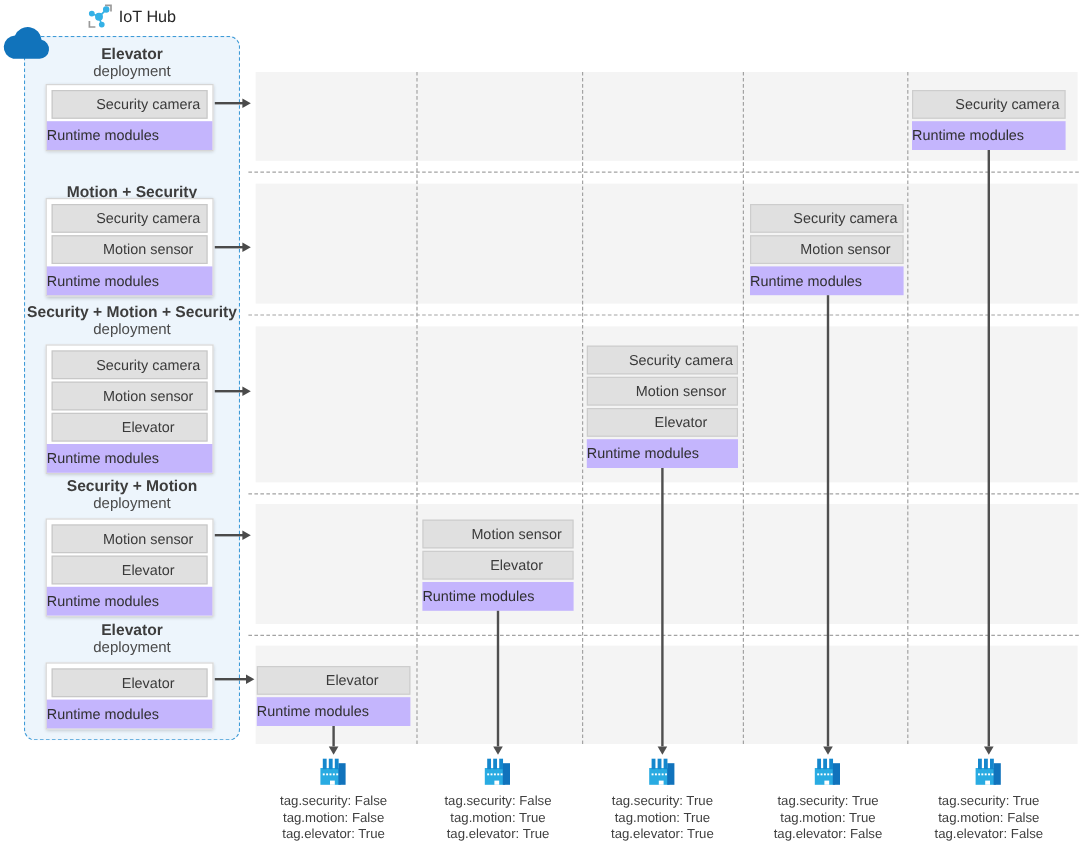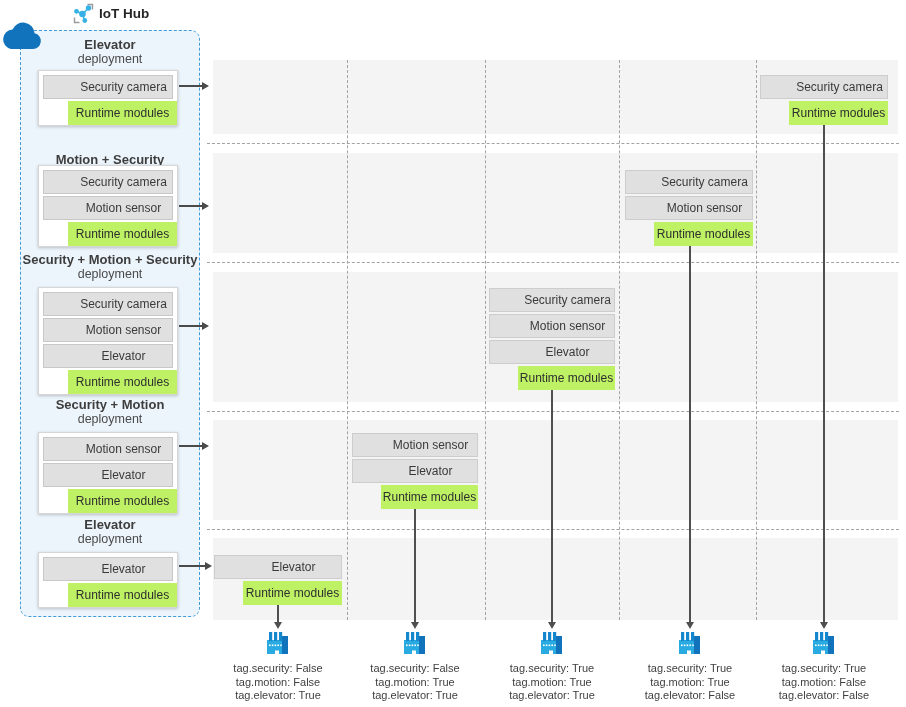--- a/index.html
+++ b/index.html
@@ -8,38 +8,38 @@
     font-family:"Liberation Sans","DejaVu Sans",sans-serif;color:#3b3b3b;
   }
   .abs{position:absolute;}
   
   .panel{
     left:20px;top:30px;width:180px;height:587px;
     background:#edf5fc;border:1.5px dashed #3f9bd7;border-radius:9px;
     box-sizing:border-box;
   }
   .hub-header{left:73px;top:2px;height:22px;display:flex;align-items:center;gap:5px;}
-  .hub-label{font-size:13.5px;font-weight:bold;color:#262626;}
+  .hub-label{font-size:13.5px;font-weight:normal;color:#262626;}
   
   .dtitle{left:20px;width:180px;text-align:center;line-height:14px;}
   .dtitle .l1{font-size:13px;font-weight:600;color:#3d3d3d;}
   .dtitle .l2{font-size:12.5px;font-weight:400;color:#4a4a4a;}
   
   .dcard{
     left:38px;width:140px;background:#ffffff;border:1px solid #d6d6d6;
     box-shadow:0 1px 3px rgba(0,0,0,.22);box-sizing:border-box;
   }
   .dcard .mods{padding:4px 4px 0 4px;display:flex;flex-direction:column;gap:2px;}
   .mod{
     height:22px;background:#e0e0e0;border:1px solid #c8c8c8;box-sizing:content-box;
     font-size:12px;line-height:22px;text-align:center;color:#3a3a3a;padding-left:31px;
   }
   .rt{
-    margin-top:2px;height:24px;background:#bef264;
-    font-size:12px;line-height:24px;text-align:center;color:#2f2f2f;margin-left:29px;
+    margin-top:2px;height:24px;background:#c4b5fd;
+    font-size:12px;line-height:24px;color:#2f2f2f;
   }
   
   .band{left:213px;width:685px;background:#f4f4f4;}
   .hline{left:207px;width:692px;border-top:1px dashed #a3a3a3;height:0;}
   .vline{top:60px;height:560px;border-left:1px dashed #a3a3a3;width:0;}
   
   .devstack{display:flex;flex-direction:column;gap:2px;box-sizing:border-box;}
   .devstack .mod{border:1px solid #cdcdcd;}
   .devstack .rt{margin-top:0;}
   

